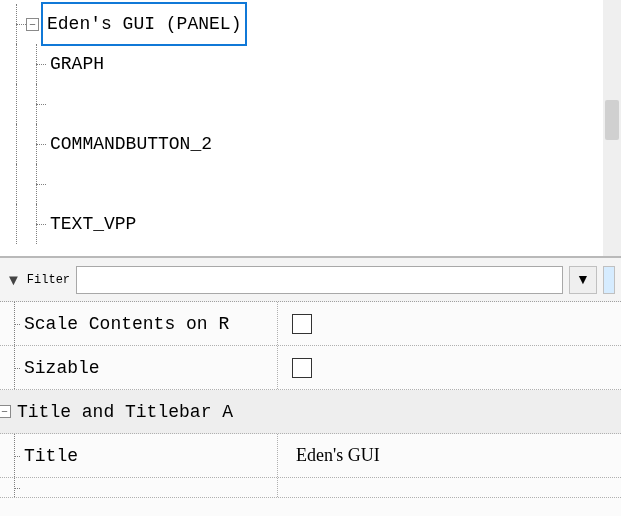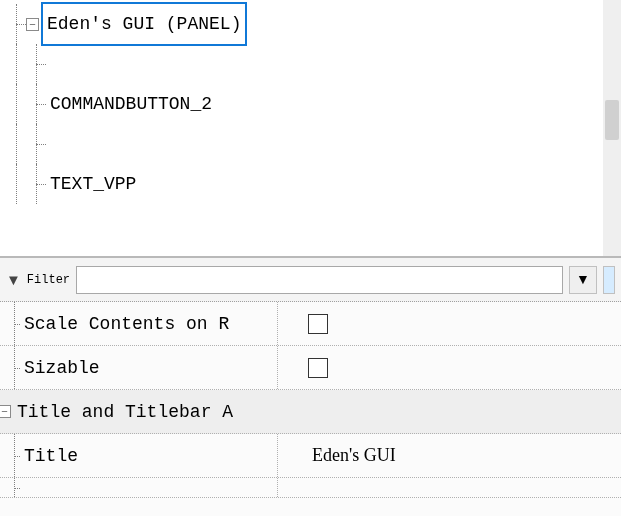--- a/index.html
+++ b/index.html
@@ -172,21 +172,20 @@
 
   .props-grid {
     width: 100%;
   }
   .prop-row {
     display: flex;
     align-items: center;
     height: 44px;
     border-bottom: 1px dotted #b0b0b0;
     position: relative;
-    gap: 16px;
   }
   .prop-row.group {
     background: #eeeeee;
   }
   .prop-name-col {
     width: 278px;
     display: flex;
     align-items: center;
     border-right: 1px dotted #b0b0b0;
     height: 100%;
@@ -218,20 +217,27 @@
   <div class="tree-list">
 
     <div class="tree-row">
       <div class="tree-guides">
         <span class="tee"></span>
       </div>
       <span class="toggle">−</span>
       <span class="label selected">Eden's GUI (PANEL)</span>
     </div>
 
+    <div class="tree-row">
+      <div class="tree-guides">
+        <span class="vline"></span>
+        <span class="tee"></span>
+      </div>
+      <span class="label">GRAPH</span>
+    </div>
 
     <div class="tree-row">
       <div class="tree-guides">
         <span class="vline"></span>
         <span class="tee"></span>
       </div>
     </div>
 
     <div class="tree-row">
       <div class="tree-guides">

